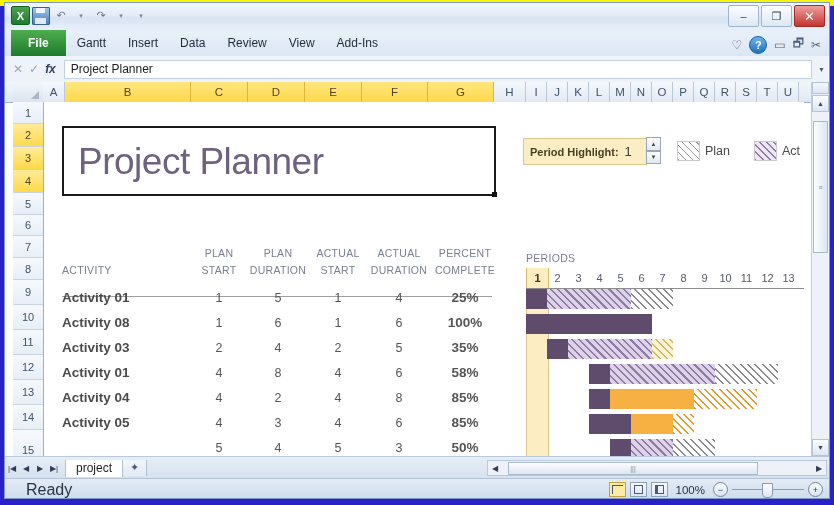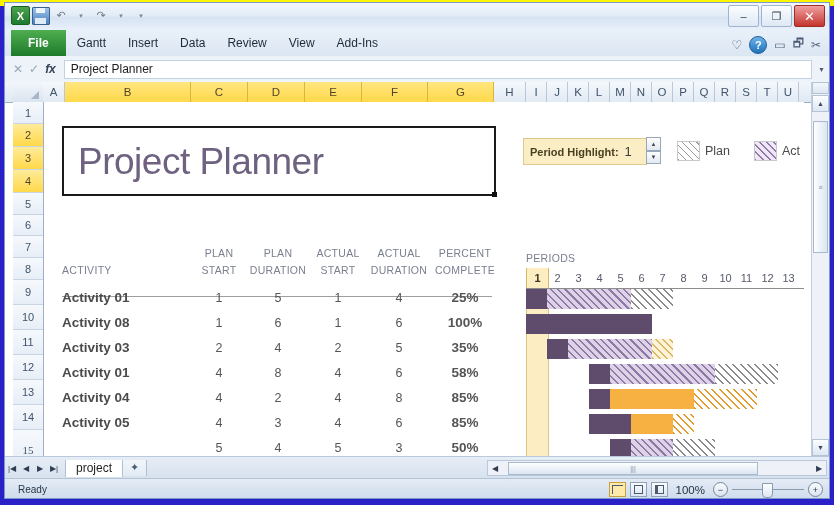--- a/index.html
+++ b/index.html
@@ -297,21 +297,21 @@
     background:linear-gradient(to bottom,#fdfefe,#dbe6f2);
     border:1px solid #a9bacd;box-sizing:border-box;
     display:flex;align-items:center;justify-content:center;
   }
   #statusbar{
     position:absolute;left:0;top:475px;width:826px;height:21px;
     background:linear-gradient(to bottom,#e3ebf5,#cfdcec);
     border-top:1px solid #b4c3d5;
     display:flex;align-items:center;
   }
-  #readylbl{margin-left:13px;font-size:10px;color:#263445;}
+  #readylbl{margin-left:21px;font-size:16px;color:#263445;}
   #statusright{
     position:absolute;right:8px;top:0;height:21px;display:flex;align-items:center;gap:4px;
   }
   .viewbtn{
     width:17px;height:15px;border:1px solid #8fa2b8;box-sizing:border-box;
     background:linear-gradient(to bottom,#fafcfe,#dde7f2);
     position:relative;
   }
   .viewbtn.sel{background:#fde9a8;border-color:#c9a13c;}
   .vb-lines{position:absolute;left:2px;top:2px;right:2px;bottom:2px;
@@ -428,21 +428,21 @@
         <div class="rowcell" style="top:91px;  height:22px;">5</div>
         <div class="rowcell" style="top:113px; height:21px;">6</div>
         <div class="rowcell" style="top:134px; height:22px;">7</div>
         <div class="rowcell" style="top:156px; height:22px;">8</div>
         <div class="rowcell" style="top:178px; height:25px;">9</div>
         <div class="rowcell" style="top:203px; height:25px;">10</div>
         <div class="rowcell" style="top:228px; height:25px;">11</div>
         <div class="rowcell" style="top:253px; height:25px;">12</div>
         <div class="rowcell" style="top:278px; height:25px;">13</div>
         <div class="rowcell" style="top:303px; height:25px;">14</div>
-        <div class="rowcell" style="top:328px; height:40px;font-family:Liberation Serif, serif;">15</div>
+        <div class="rowcell" style="top:328px; height:40px;">15</div>
       </div>
 
       <div id="sheet">
 
         <div id="titlebox">
           <div id="ptitle">Project Planner</div>
           <div class="handle"></div>
         </div>
 
         <div id="periodbox">

